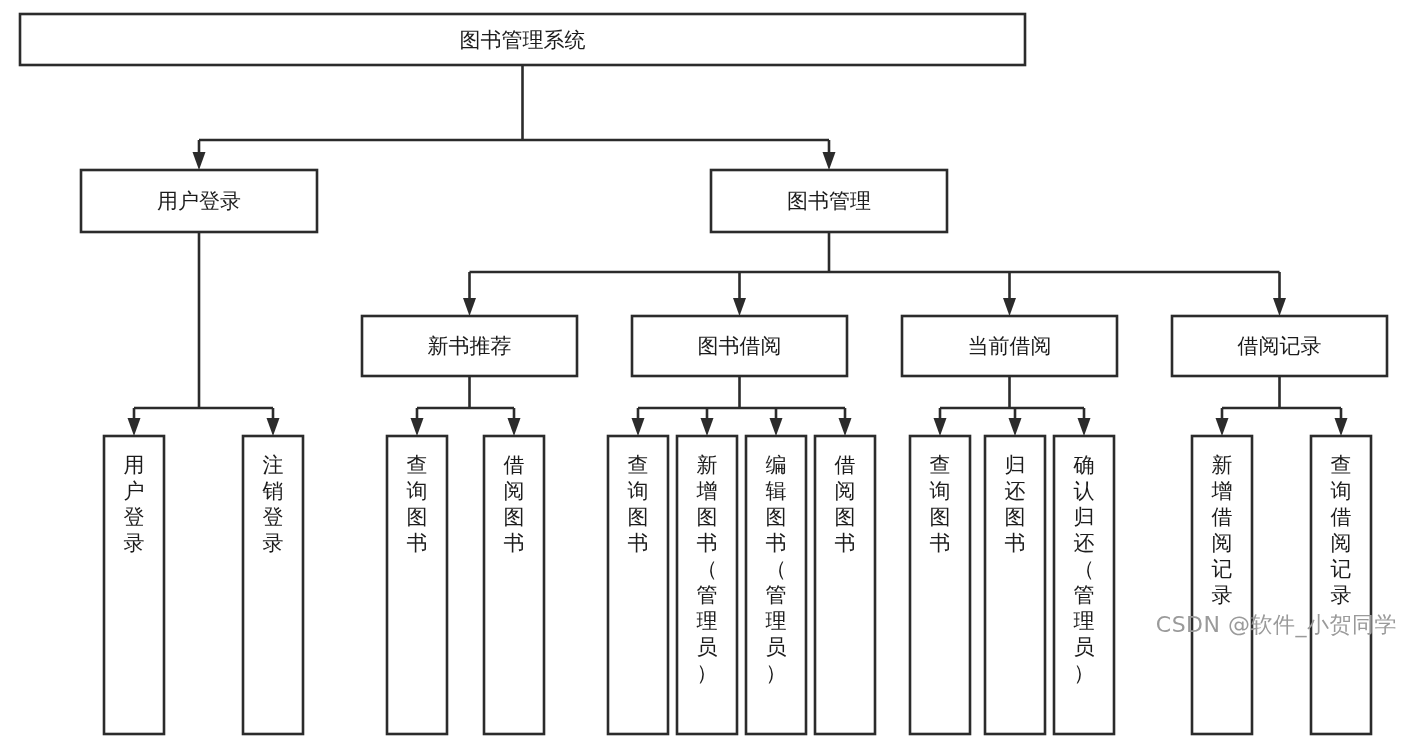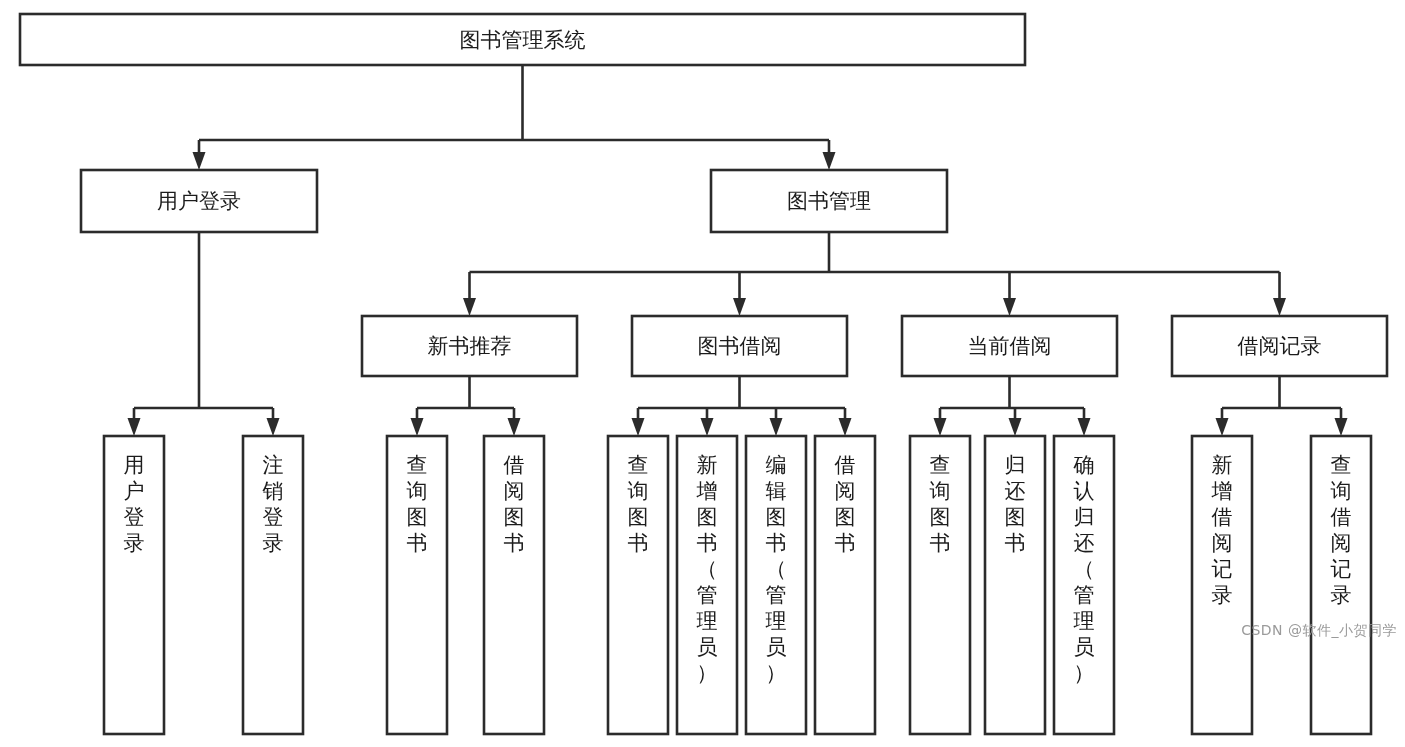--- a/index.html
+++ b/index.html
@@ -54,21 +54,21 @@
     font-family: "DejaVu Sans", "Liberation Sans", sans-serif;
     font-size: 21px;
     fill: #1c1c1c;
     text-anchor: middle;
   }
   .watermark {
     position: absolute;
     right: 8px;
     bottom: 6px;
     font-family: "DejaVu Sans", "Liberation Sans", sans-serif;
-    font-size: 14px;
+    font-size: 22px;
     color: #9a9a9a;
     letter-spacing: 0.5px;
     white-space: nowrap;
     user-select: none;
   }
 </style>
 </head>
 <body>
 
 <div id="diagram-root">

